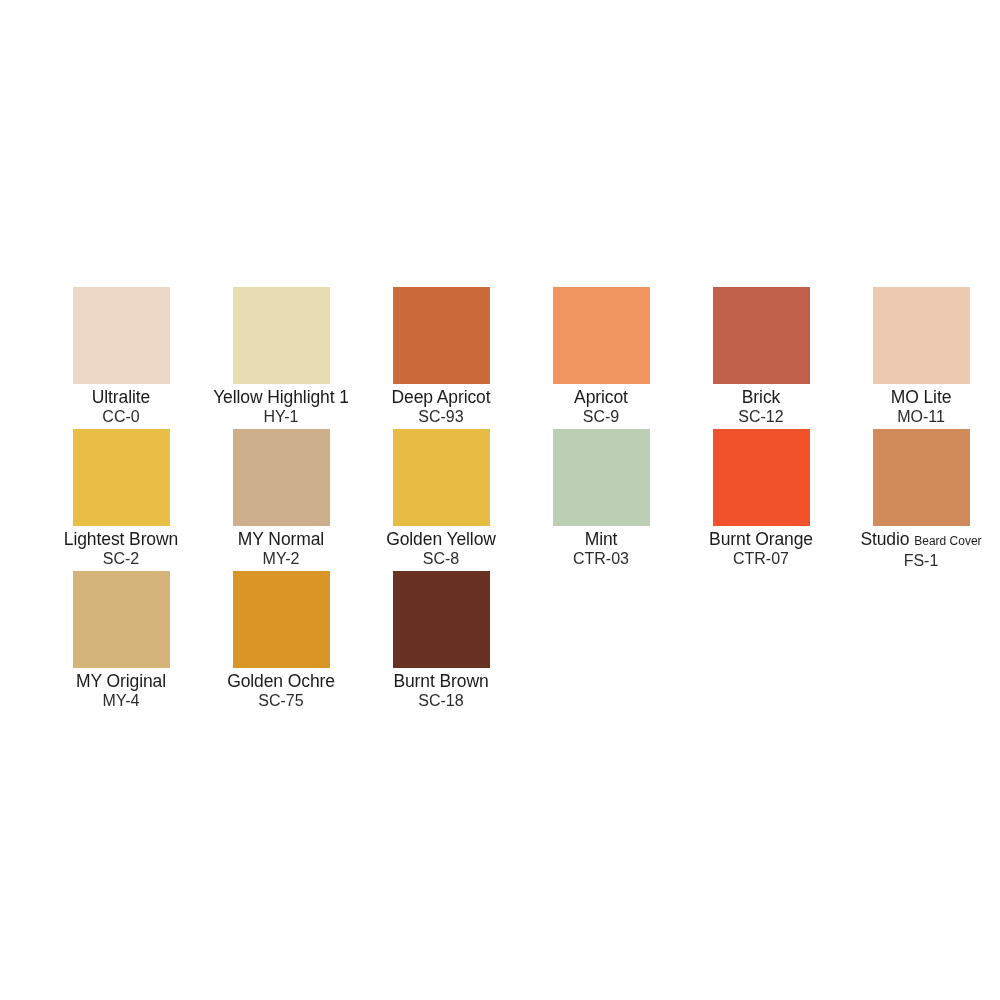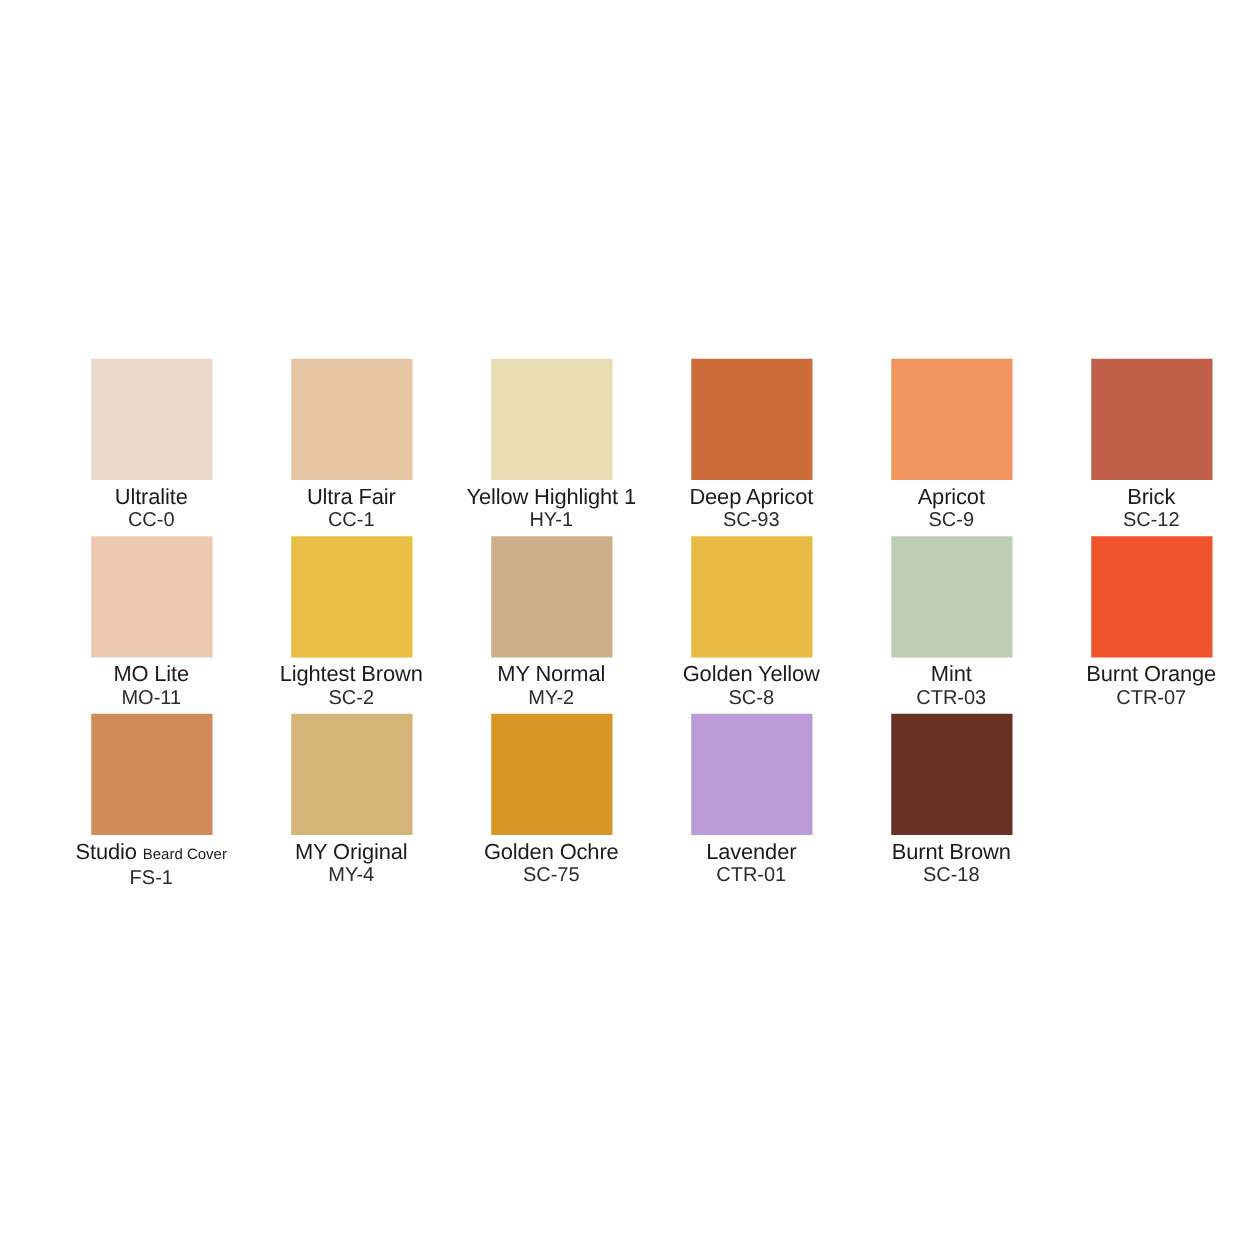--- a/index.html
+++ b/index.html
@@ -76,25 +76,20 @@
 <body>
 
 <div id="swatch-chart">
   <div class="grid">
       <div class="cell">
         <div class="chip" style="background: rgb(237, 216, 200);"></div>
         <div class="name"><span>Ultralite</span></div>
         <div class="code">CC-0</div>
       </div>
       <div class="cell">
-        <div class="chip" style="background: rgb(229, 197, 164);"></div>
-        <div class="name"><span>Ultra Fair</span></div>
-        <div class="code">CC-1</div>
-      </div>
-      <div class="cell">
         <div class="chip" style="background: rgb(232, 220, 178);"></div>
         <div class="name"><span>Yellow Highlight 1</span></div>
         <div class="code">HY-1</div>
       </div>
       <div class="cell">
         <div class="chip" style="background: rgb(204, 107, 58);"></div>
         <div class="name"><span>Deep Apricot</span></div>
         <div class="code">SC-93</div>
       </div>
       <div class="cell">
@@ -146,23 +141,18 @@
         <div class="chip" style="background: rgb(212, 180, 120);"></div>
         <div class="name"><span>MY Original</span></div>
         <div class="code">MY-4</div>
       </div>
       <div class="cell">
         <div class="chip" style="background: rgb(217, 149, 38);"></div>
         <div class="name"><span>Golden Ochre</span></div>
         <div class="code">SC-75</div>
       </div>
       <div class="cell">
-        <div class="chip" style="background: rgb(188, 154, 216);"></div>
-        <div class="name"><span>Lavender</span></div>
-        <div class="code">CTR-01</div>
-      </div>
-      <div class="cell">
         <div class="chip" style="background: rgb(104, 49, 34);"></div>
         <div class="name"><span>Burnt Brown</span></div>
         <div class="code">SC-18</div>
       </div>
     </div>
 </div>
 
 </body></html>

